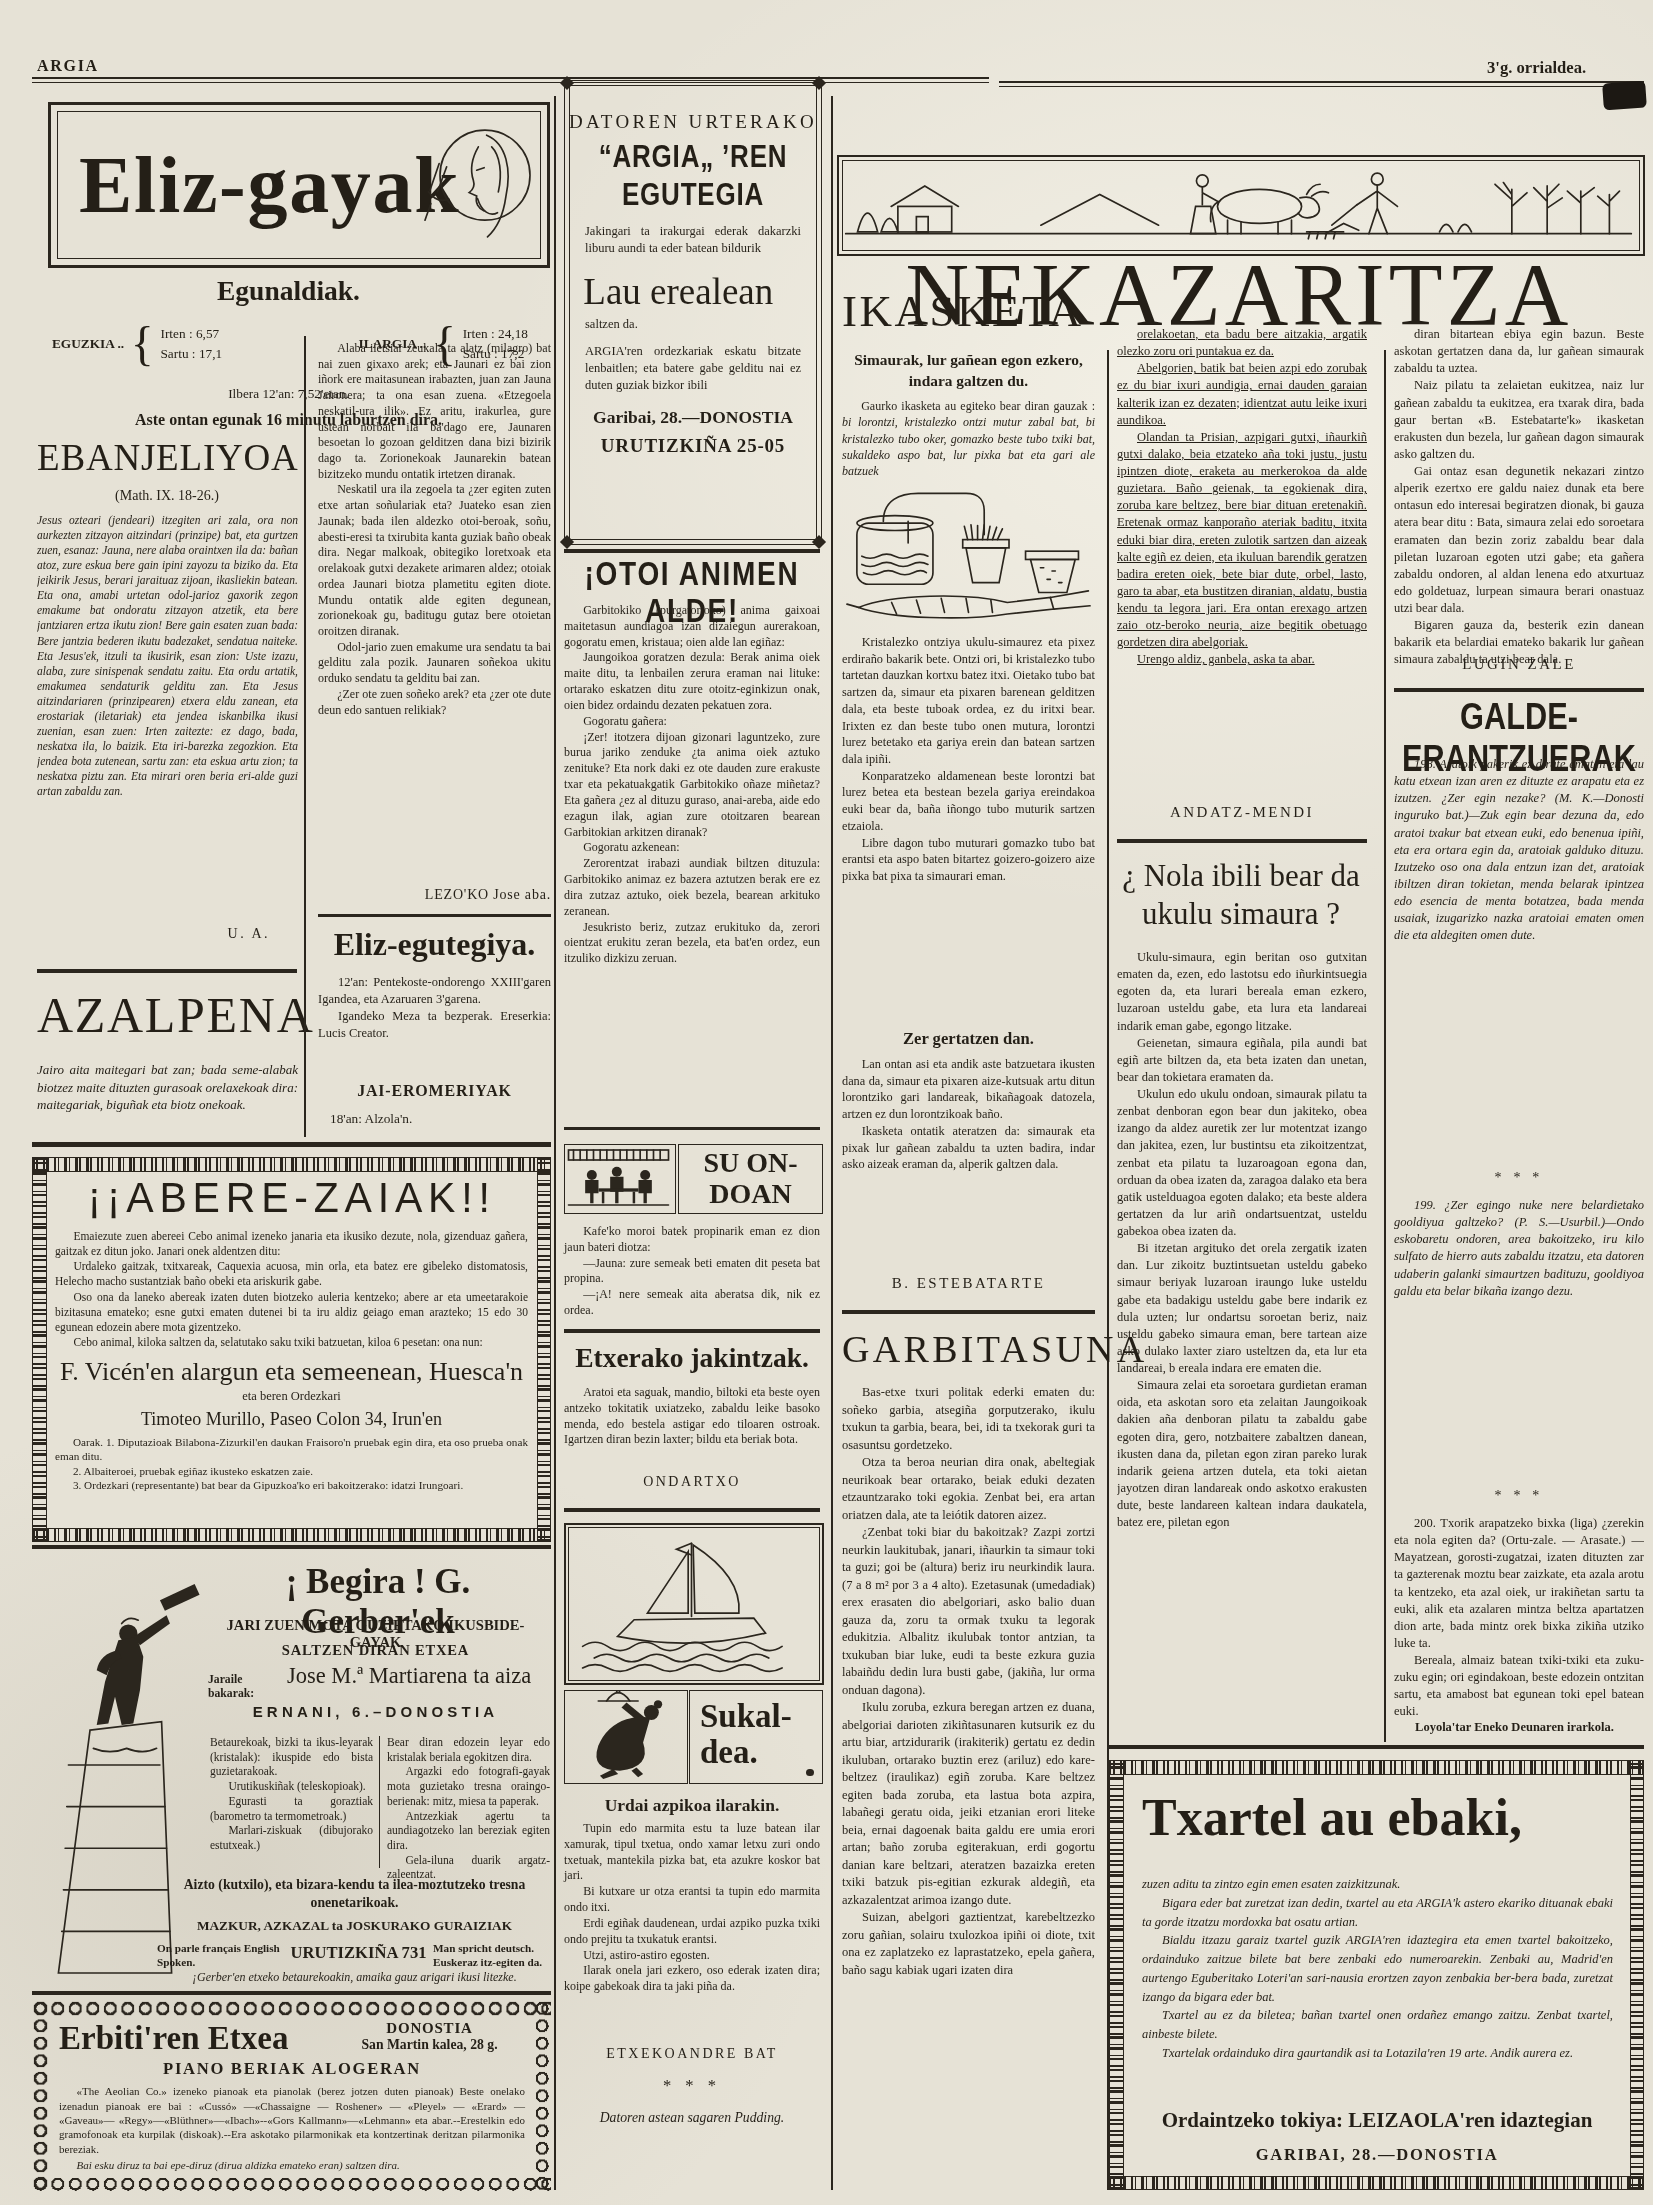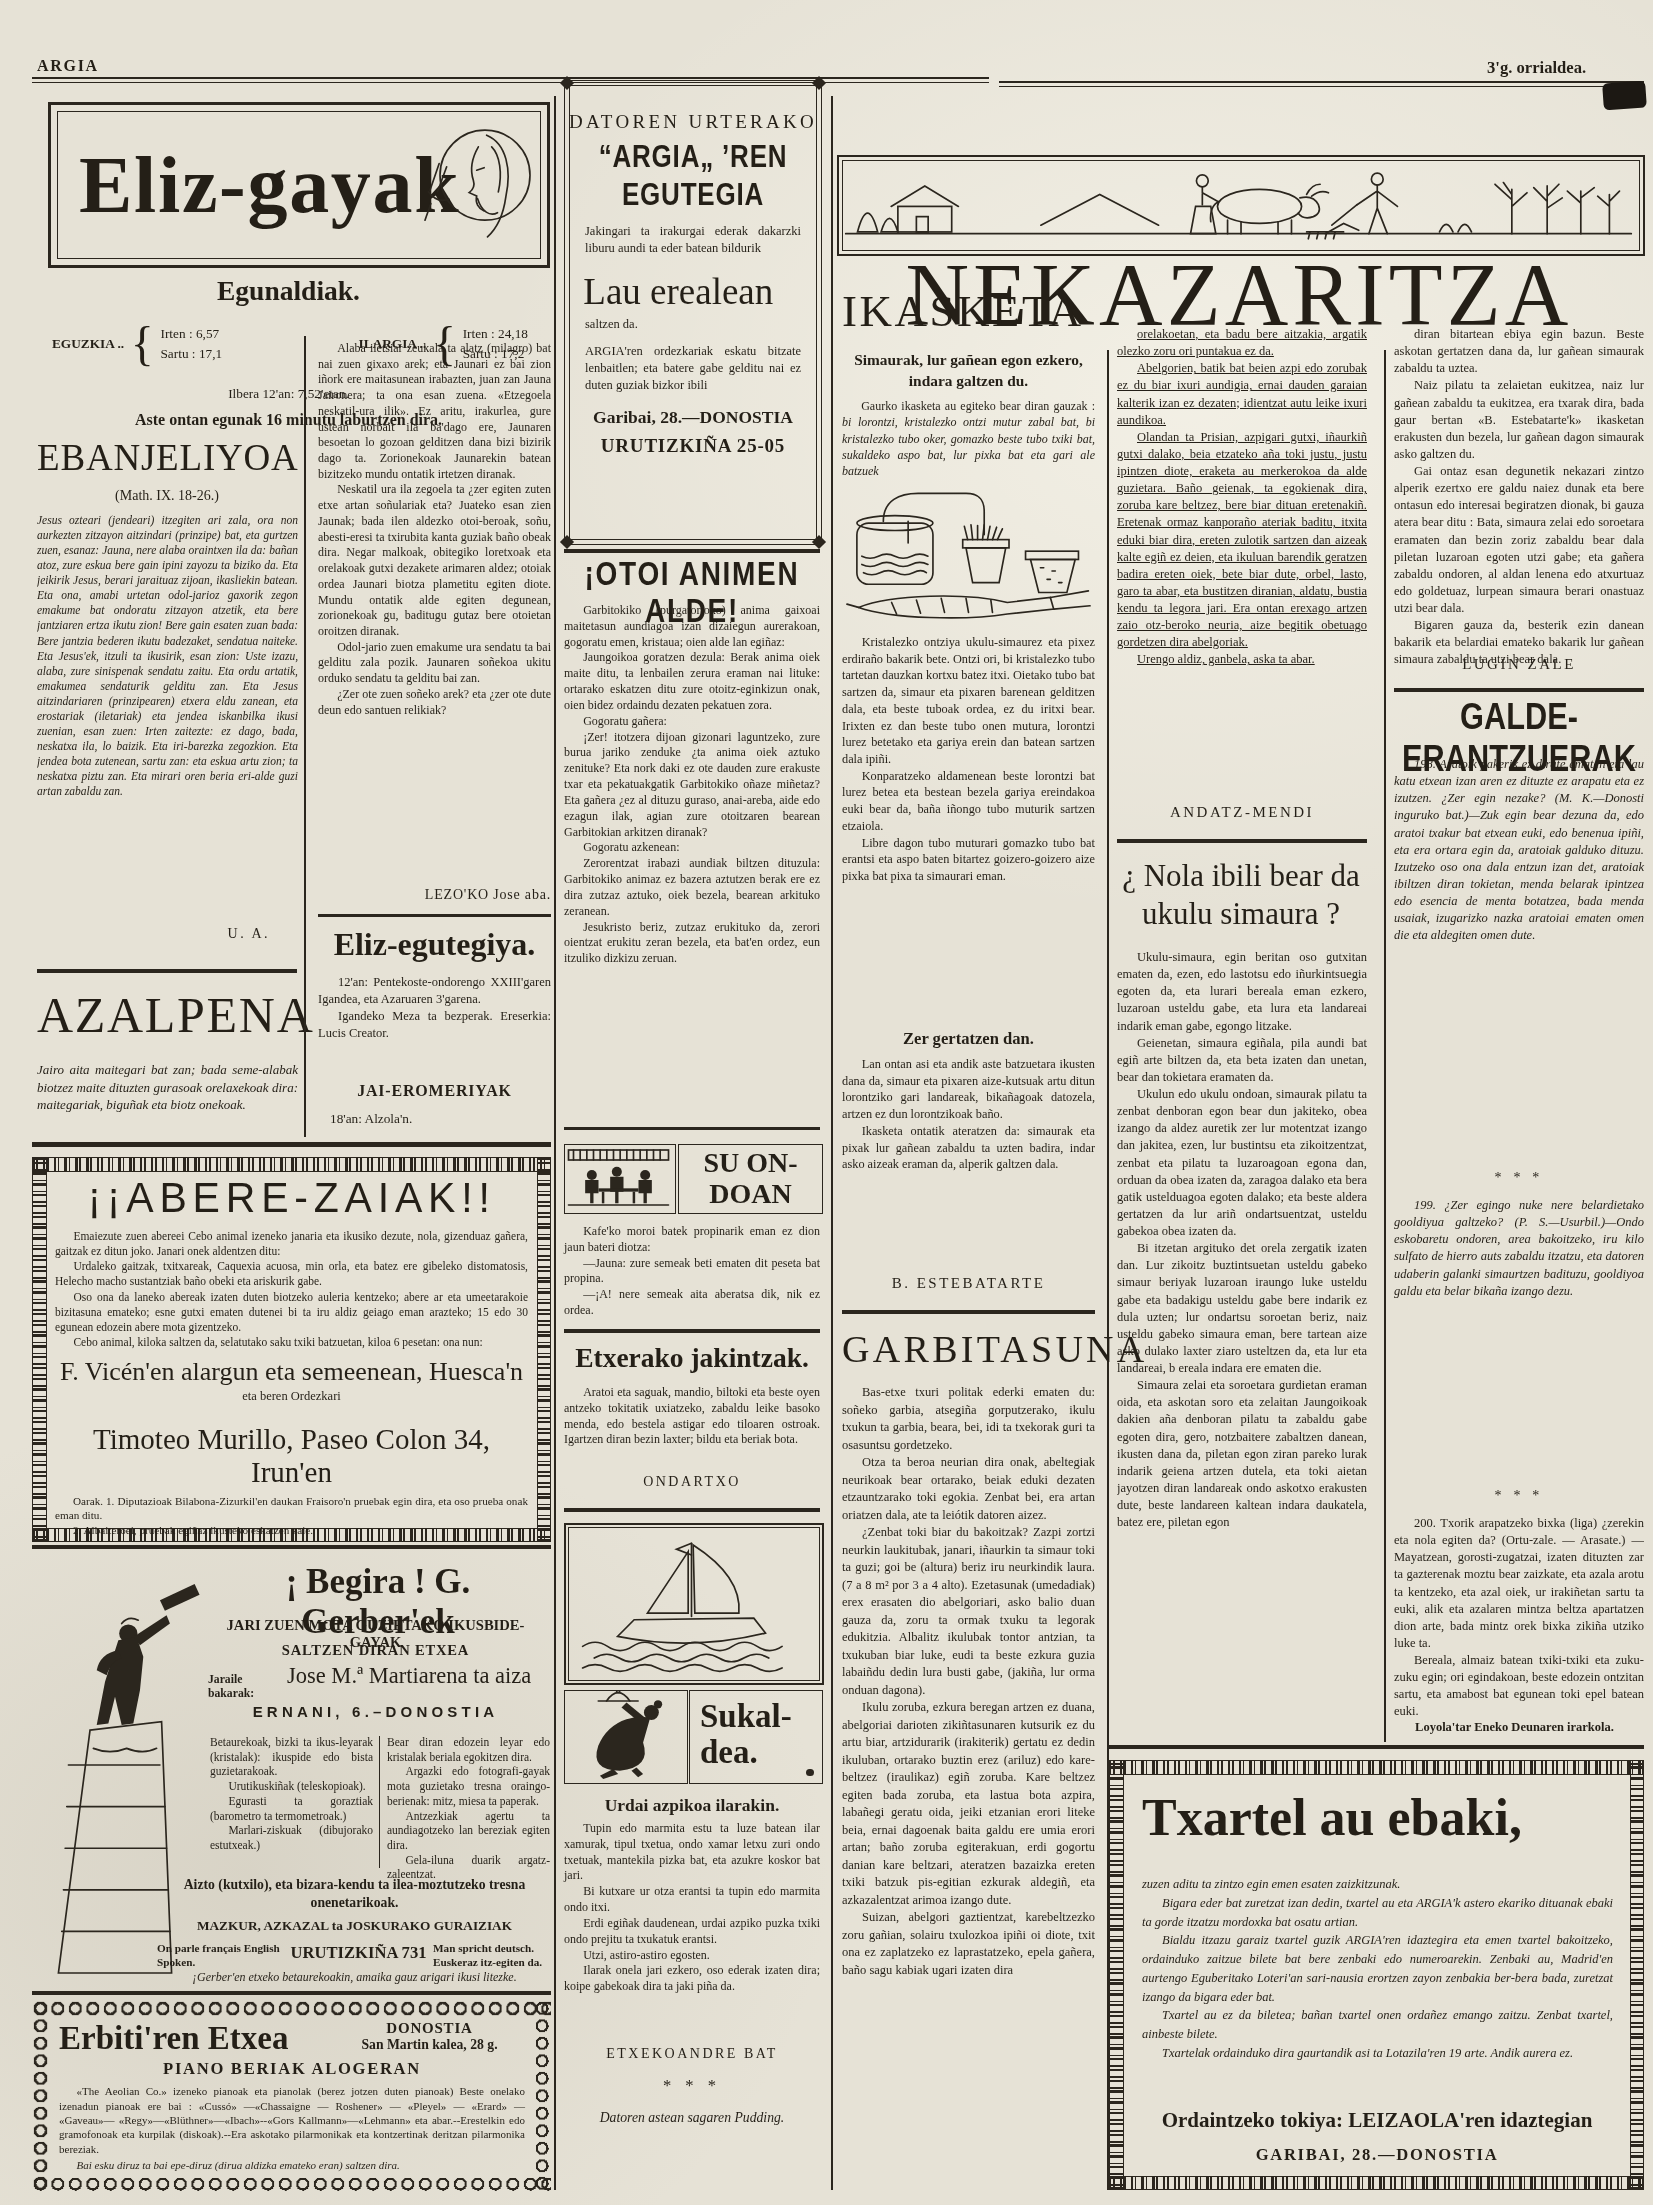--- a/index.html
+++ b/index.html
@@ -130,21 +130,21 @@
     <div class="abs" style="left:23px;top:16.6px;width:473px;">
       <div class="c" style="font-family:'Liberation Sans',sans-serif;font-size:41px;letter-spacing:5.8px;transform:scaleY(1.05);">¡¡ABERE-ZAIAK!!</div>
       <div class="j" style="font-size:11.5px;line-height:1.32;margin-top:8.3px;">
           <p>Emaiezute zuen abereei Cebo animal izeneko janaria eta ikusiko dezute, nola, gizenduaz gañera, gaitzak ez ditun joko. Janari onek aldentzen ditu:</p>
           <p>Urdaleko gaitzak, txitxareak, Caquexia acuosa, min orla, eta batez ere gibeleko distomatosis, Helecho macho sustantziak baño obeki eta ariskurik gabe.</p>
           <p>Oso ona da laneko abereak izaten duten biotzeko auleria kentzeko; abere ar eta umeetarakoie bizitasuna emateko; esne gutxi ematen dutenei bi ta iru aldiz geiago eman arazteko; 15 edo 30 egunean edozein abere mota gizentzeko.</p>
           <p>Cebo animal, kiloka saltzen da, selatutako saku txiki batzuetan, kiloa 6 pesetan: ona nun:</p>
         </div>
       <div class="c" style="font-size:26px;margin-top:6.7px;">F. Vicén'en alargun eta semeenean, Huesca'n</div>
       <div class="c" style="font-size:12.5px;margin-top:1.7px;">eta beren Ordezkari</div>
-      <div class="c" style="font-size:29px;margin-top:19px;">Timoteo Murillo, Paseo Colon 34, Irun'en</div>
+      <div class="c" style="font-size:18px;margin-top:5px;">Timoteo Murillo, Paseo Colon 34, Irun'en</div>
       <div class="j" style="font-size:11.2px;line-height:1.3;margin-top:5px;">
           <p>Oarak.  1.  Diputazioak Bilabona-Zizurkil'en daukan Fraisoro'n pruebak egin dira, eta oso prueba onak eman ditu.</p>
           <p>2.  Albaiteroei, pruebak egiñaz ikusteko eskatzen zaie.</p>
           <p>3.  Ordezkari (representante) bat bear da Gipuzkoa'ko eri bakoitzerako: idatzi Irungoari.</p>
         </div>
     </div>
   </div>
 
   <div class="hr" style="left:32px;top:1545px;width:519px;height:4.2px;"></div>
   <div class="abs" style="left:32px;top:1550px;width:519px;height:440px;overflow:hidden;">

